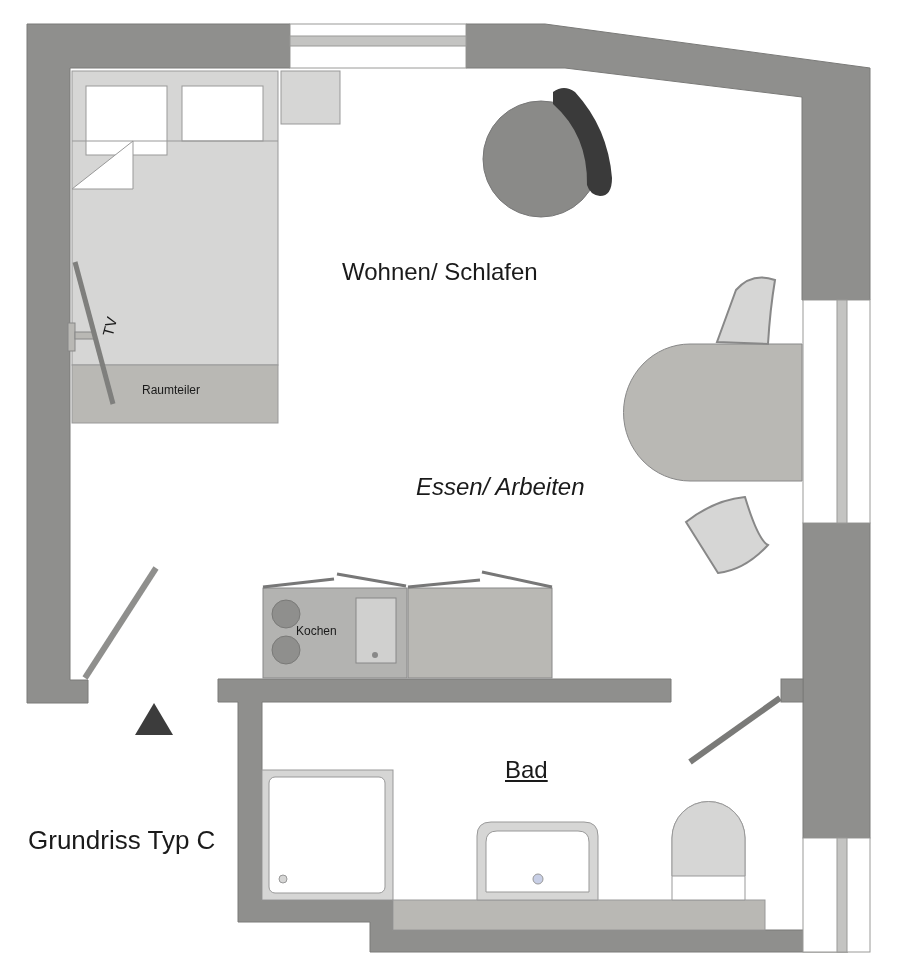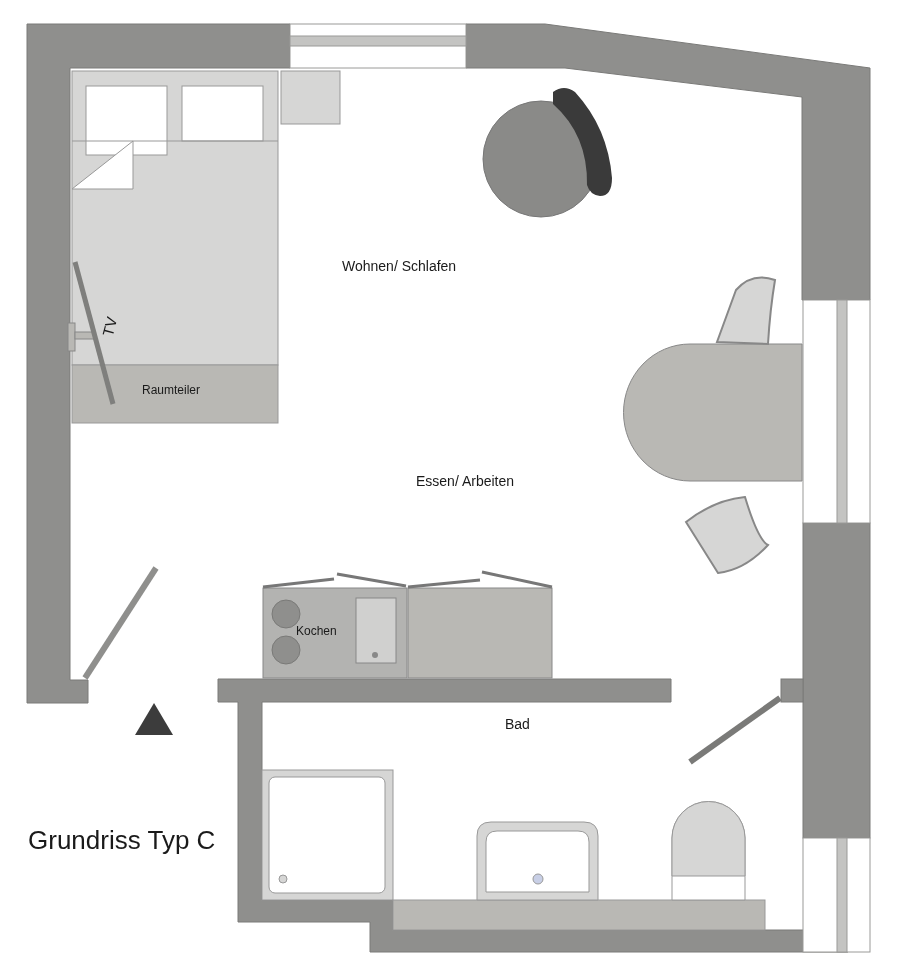--- a/index.html
+++ b/index.html
@@ -1,19 +1,19 @@
 <!DOCTYPE html>
 <html><head>
 <meta charset="utf-8">
 <style>
   html, body { margin: 0; padding: 0; background: #ffffff; }
   body { width: 900px; height: 979px; position: relative; overflow: hidden; font-family: "Liberation Sans", sans-serif; }
   #plan { position: absolute; left: 0; top: 0; width: 900px; height: 979px; }
   .lbl { position: absolute; color: #1a1a1a; white-space: nowrap; font-family: "Liberation Sans", sans-serif; }
-  .lbl-room { font-size: 14px; }
+  .lbl-room { font-size: 24px; }
   .lbl-small { font-size: 12px; }
   .lbl-title { font-size: 26px; }
   .lbl-tv { font-size: 15px; transform: rotate(-75deg); transform-origin: center; }
 </style>
 </head>
 <body>
 
 <svg id="plan" viewBox="0 0 900 979" xmlns="http://www.w3.org/2000/svg">
 
   <g fill="#8f8f8d" stroke="#7a7a78" stroke-width="1">
@@ -110,18 +110,18 @@
     <circle cx="538" cy="879" r="5" fill="#c8cfe6" stroke="#999"></circle>
   </g>
 
   <g>
     <path d="M672,900 L672,838 A36,36 0 0 1 745,838 L745,900 Z" fill="#ffffff" stroke="#999" stroke-width="1"></path>
     <path d="M672,876 L672,838 A36,36 0 0 1 745,838 L745,876 Z" fill="#d6d6d5" stroke="#999" stroke-width="1"></path>
   </g>
 </svg>
 
 <div class="lbl lbl-room" style="left:342px; top:258px;">Wohnen/ Schlafen</div>
-<div class="lbl lbl-room" style="left:416px; top:473px;">Essen/ Arbeiten</div>
-<div class="lbl lbl-room" style="left:505px; top:716px;">Bad</div>
+<div class="lbl lbl-room" style="left:416px; top:473px;font-style:italic;">Essen/ Arbeiten</div>
+<div class="lbl lbl-room" style="left:505px; top:756px;text-decoration:underline;">Bad</div>
 <div class="lbl lbl-small" style="left:142px; top:383px;">Raumteiler</div>
 <div class="lbl lbl-tv" style="left:100px; top:318px;">TV</div>
 <div class="lbl lbl-small" style="left:296px; top:624px;text-align:center;">Kochen</div>
 <div class="lbl lbl-title" style="left:28px; top:825px;">Grundriss Typ C</div>
 
 </body></html>

